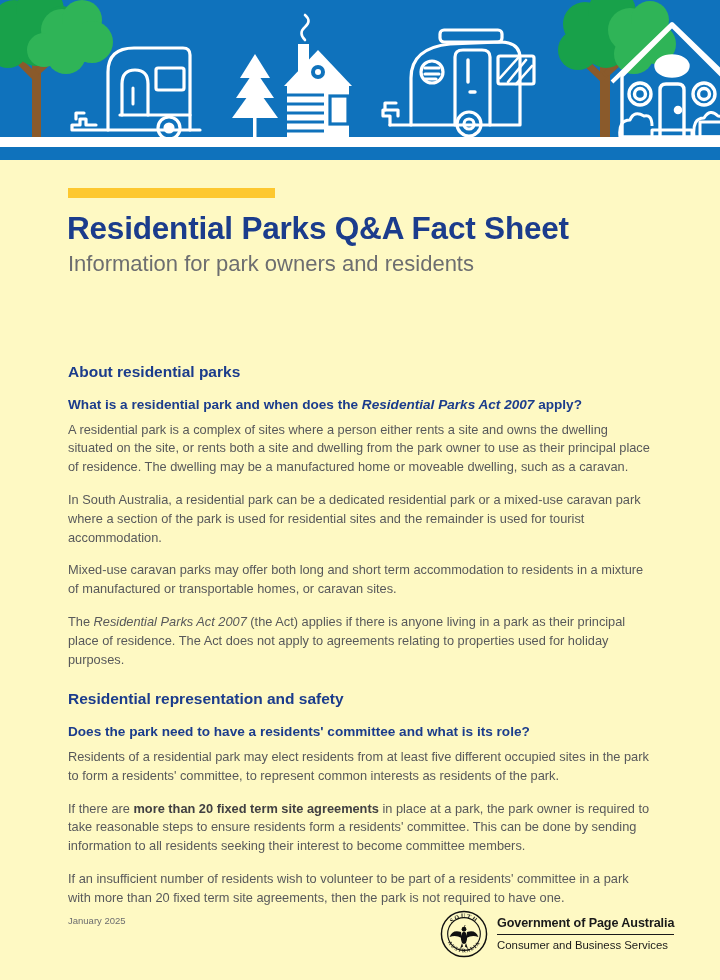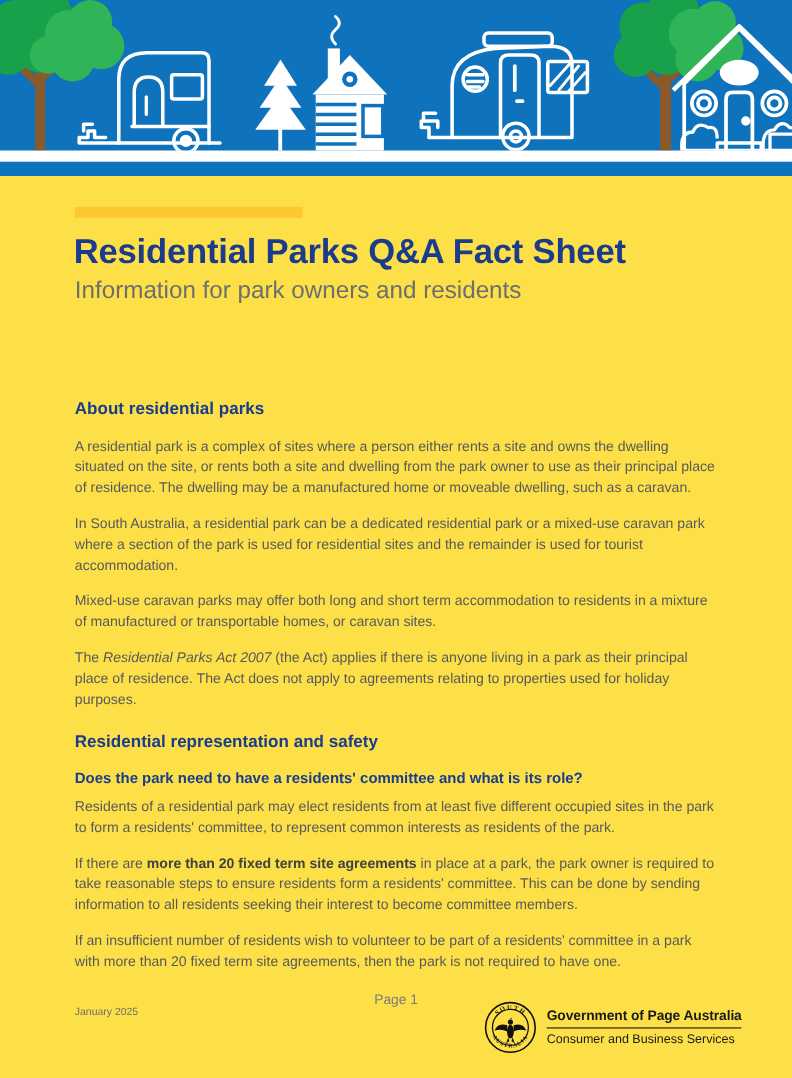--- a/index.html
+++ b/index.html
@@ -4,21 +4,21 @@
 <style>
   html, body {
     margin: 0;
     padding: 0;
     background: #6e6e6e;
   }
   .page {
     position: relative;
     width: 720px;
     height: 980px;
-    background: #fde047;
+    background: #fef9c3;
     overflow: hidden;
     font-family: "Liberation Sans", sans-serif;
     box-sizing: border-box;
   }
 
   
   .banner {
     position: absolute;
     left: 0; top: 0;
     width: 720px;
@@ -304,40 +304,40 @@
   </div>
 
   <div class="accent-bar"></div>
   <h1 class="doc-title">Residential Parks Q&amp;A Fact Sheet</h1>
   <div class="doc-subtitle">Information for park owners and residents</div>
 
   <div class="content">
 
     <h2 class="section-heading">About residential parks</h2>
 
+    <h3 class="question"><span>What is a residential park and when does the </span><i>Residential Parks Act 2007</i><span> apply?</span></h3>
 
     <p class="para">A residential park is a complex of sites where a person either rents a site and owns the dwelling situated on the site, or rents both a site and dwelling from the park owner to use as their principal place of residence. The dwelling may be a manufactured home or moveable dwelling, such as a caravan.</p>
     <p class="para">In South Australia, a residential park can be a dedicated residential park or a mixed-use caravan park where a section of the park is used for residential sites and the remainder is used for tourist accommodation.</p>
     <p class="para">Mixed-use caravan parks may offer both long and short term accommodation to residents in a mixture of manufactured or transportable homes, or caravan sites.</p>
 
     <p class="para"><span>The </span><i>Residential Parks Act 2007</i><span> (the Act) applies if there is anyone living in a park as their principal place of residence. The Act does not apply to agreements relating to properties used for holiday purposes.</span></p>
 
     <h2 class="section-heading spaced">Residential representation and safety</h2>
 
     <h3 class="question">Does the park need to have a residents' committee and what is its role?</h3>
 
     <p class="para">Residents of a residential park may elect residents from at least five different occupied sites in the park to form a residents' committee, to represent common interests as residents of the park.</p>
 
     <p class="para"><span>If there are </span><b>more than 20 fixed term site agreements</b><span> in place at a park, the park owner is required to take reasonable steps to ensure residents form a residents' committee. This can be done by sending information to all residents seeking their interest to become committee members.</span></p>
 
     <p class="para">If an insufficient number of residents wish to volunteer to be part of a residents' committee in a park with more than 20 fixed term site agreements, then the park is not required to have one.</p>
   </div>
 
   <div class="footer-date">January 2025</div>
-  <div class="footer-page">Page 1</div>
 
   <div class="footer-logo">
     <svg class="crest" viewBox="0 0 100 100">
       <circle cx="50" cy="50" r="47" fill="none" stroke="#111111" stroke-width="3"></circle>
       <circle cx="50" cy="50" r="34" fill="none" stroke="#111111" stroke-width="2.4"></circle>
       <path id="arcTop" d="M 16 50 A 34 34 0 0 1 84 50" fill="none"></path>
       <path id="arcBot" d="M 12 50 A 38 38 0 0 0 88 50" fill="none"></path>
       <text font-family="'Liberation Serif', serif" font-size="12.5" font-weight="bold" fill="#111111" letter-spacing="2.6">
         <textPath href="#arcTop" startOffset="50%" text-anchor="middle">SOUTH</textPath>
       </text>

